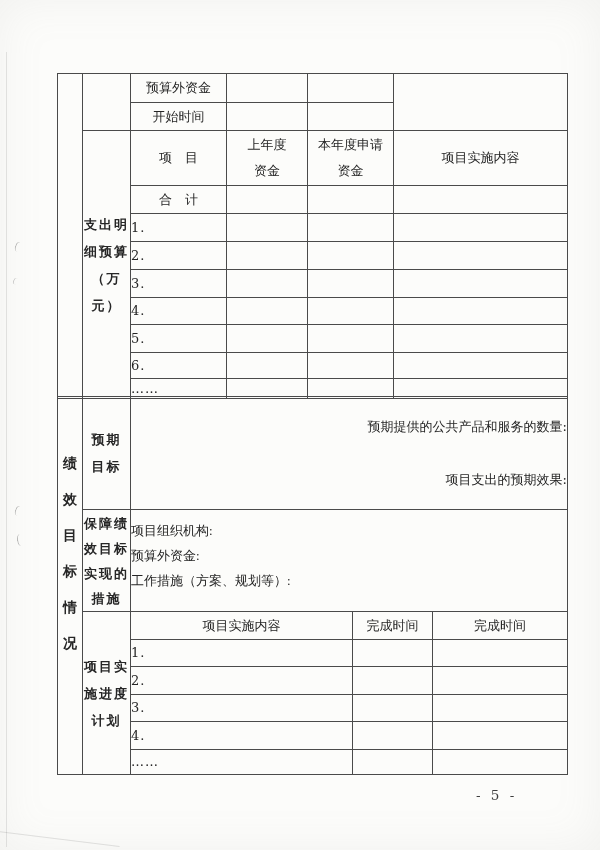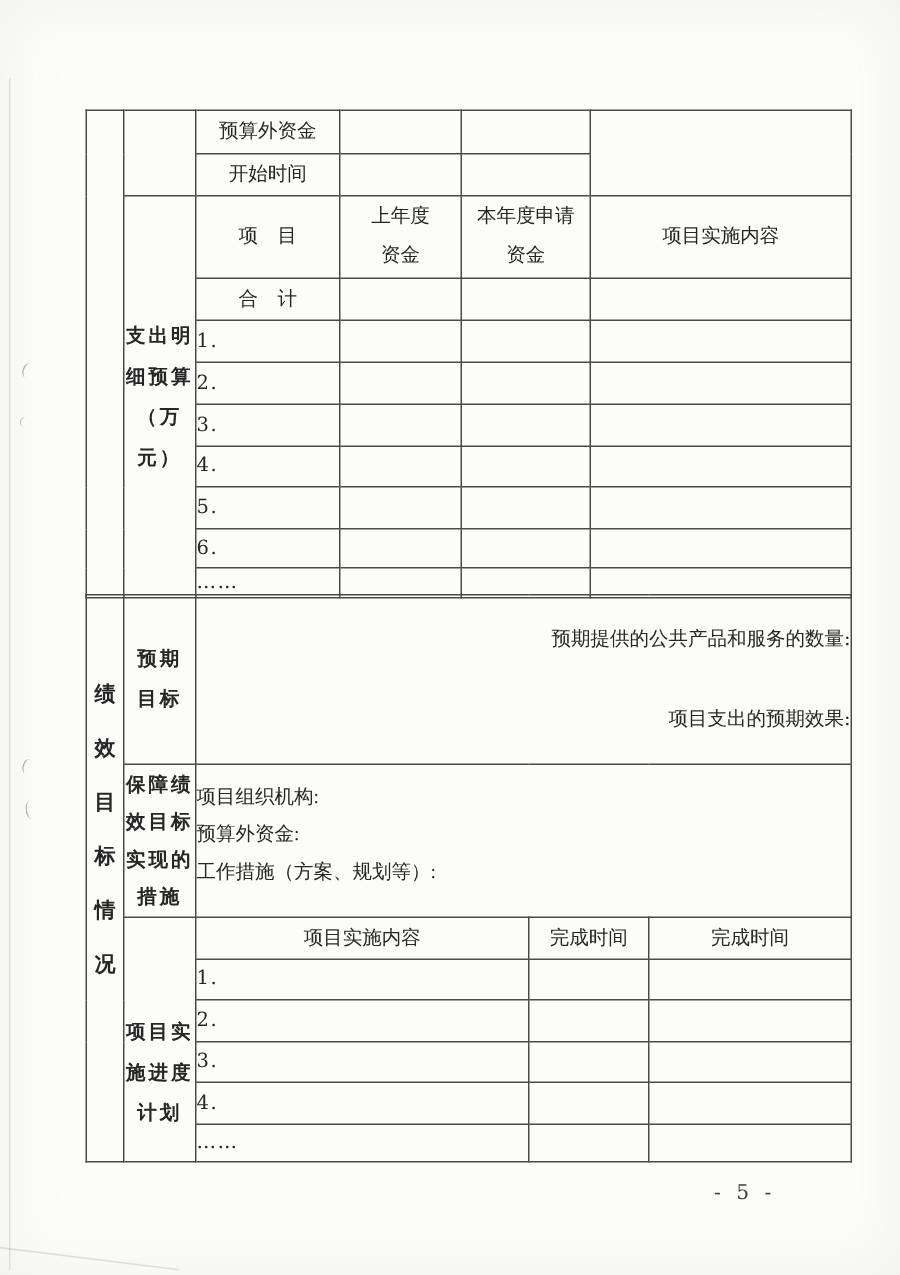--- a/index.html
+++ b/index.html
@@ -27,21 +27,21 @@
   .tc {text-align:center;}
   .num {font-size:12.5px; padding-left:9px; text-align:left; letter-spacing:1px;}
 
   .vlabel {text-align:center; font-weight:bold; letter-spacing:2px;}
   .vlabel div {line-height:27px;}
   .vlabel-sm div {line-height:25px;}
 
   .vchars {display:flex; flex-direction:column; align-items:center; gap:20px;
            position:relative; top:-33px; font-weight:bold; font-size:14px;}
 
-  .offset12 {position:relative; top:22px;}
+  .offset12 {position:relative; top:0;}
   .twoline div {line-height:26px;}
 
   .content-cell {vertical-align:top; text-align:right; padding:10px 10px 0 8px;}
   .content-cell .p2 {margin-top:37px;}
   .measures-cell {vertical-align:top; text-align:left; padding:7px 10px 0 8px;}
   .measures-cell div {line-height:15px; margin-bottom:10px;font-family:Liberation Serif, serif;}
 
   .dots {font-size:13px; letter-spacing:1px;}
 
   .page-number {

